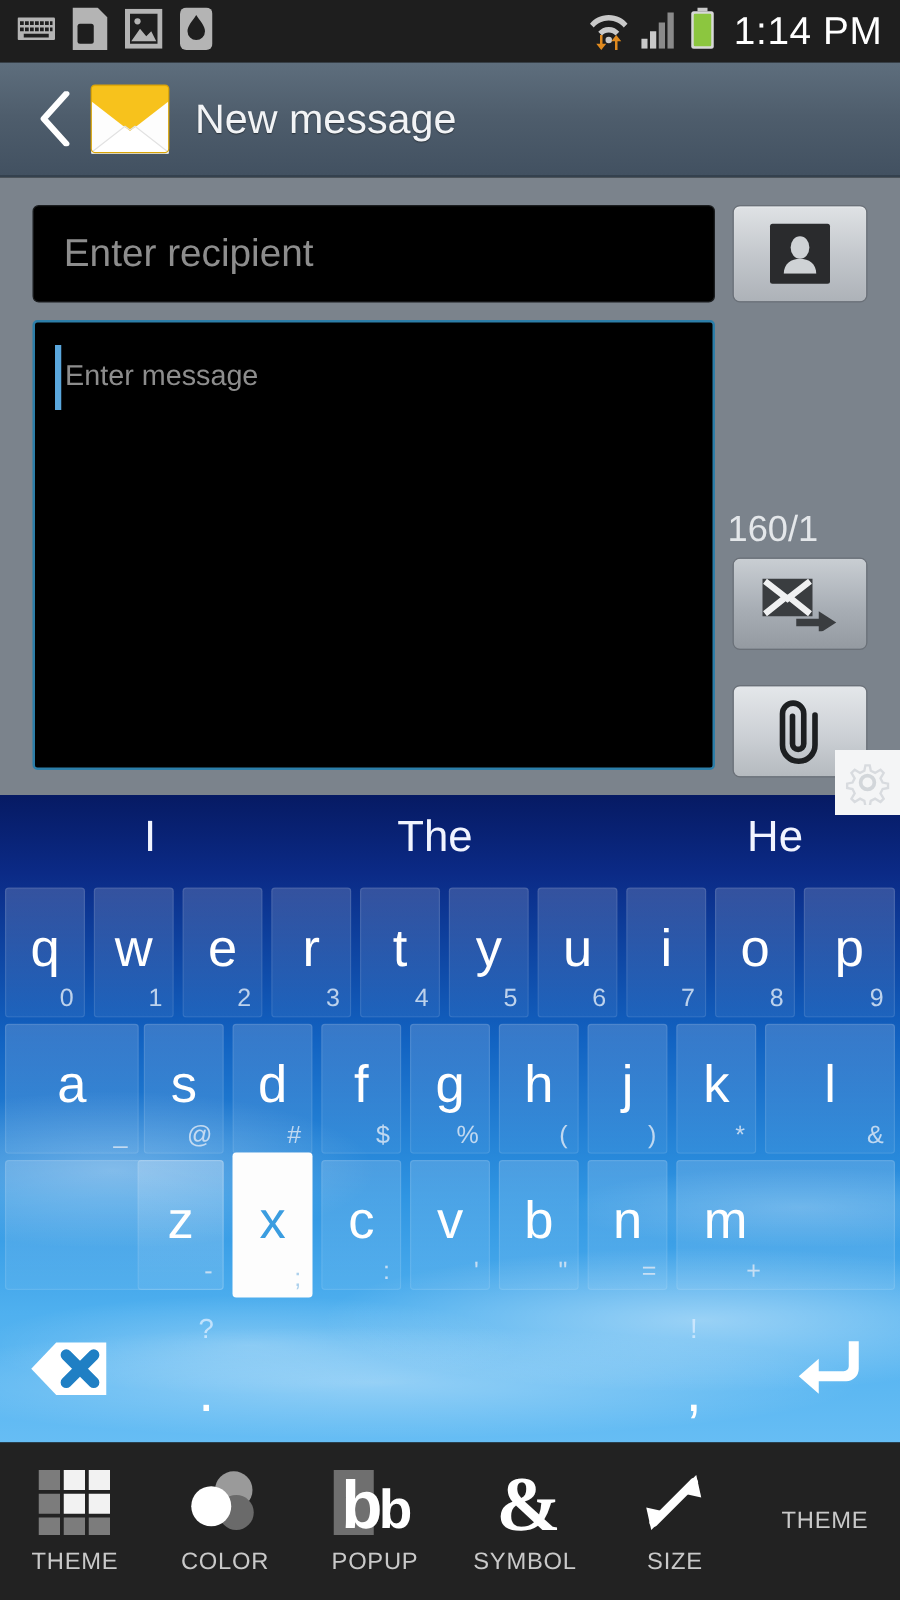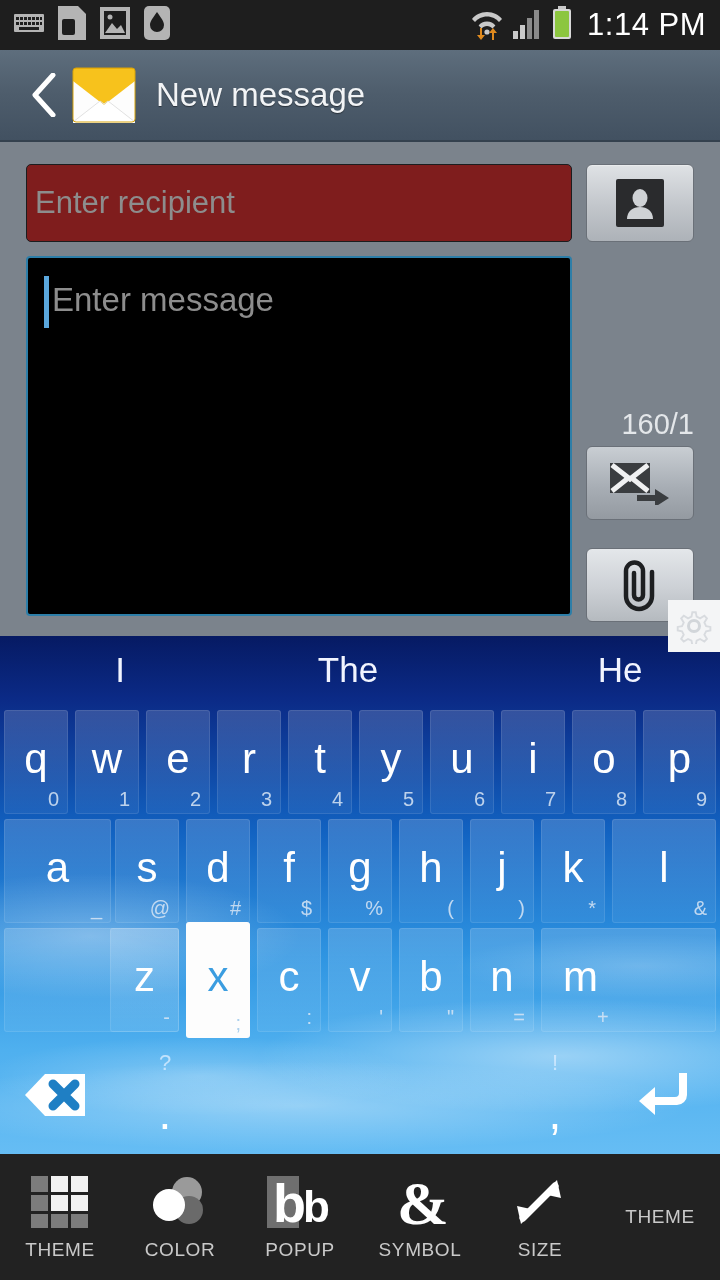--- a/index.html
+++ b/index.html
@@ -25,38 +25,38 @@
     justify-content:center; color:#fff; cursor:pointer; }
   .env-icon { width:64px; height:56px; margin-left:6px; position:relative; flex:none; }
   .title-text { color:#f2f4f6; font-size:33px; margin-left:20px; font-weight:400;
     text-shadow:0 1px 1px rgba(0,0,0,.45); }
 
   
   .compose { position:absolute; top:142px; left:0; width:720px; height:494px;
     background:#7b838c; }
   .recipient-row { position:absolute; top:22px; left:26px; width:668px; height:78px; }
   .recipient-field { position:absolute; left:0; top:0; width:546px; height:78px;
-    background:#7f1d1d; border:1px solid #1b1d1f; border-radius:5px;
-    display:flex; align-items:center; padding-left:8px; }
+    background:#000000; border:1px solid #1b1d1f; border-radius:5px;
+    display:flex; align-items:center; padding-left:24px; }
   .ph { color:#8d8d8d; font-size:31px; }
   .contact-btn { position:absolute; right:0; top:0; width:108px; height:78px;
     border-radius:6px; border:1px solid #6a7078;
     background:linear-gradient(180deg,#dfe2e5 0%,#c3c7cc 52%,#adb2b8 100%);
     display:flex; align-items:center; justify-content:center; cursor:pointer;
     box-shadow:0 1px 1px rgba(255,255,255,.35) inset; }
   .contact-sq { width:48px; height:48px; background:#2a2b2d;
     display:flex; align-items:center; justify-content:center; border-radius:2px; }
 
   .message-field { position:absolute; top:114px; left:26px; width:546px; height:360px;
     background:#000; border:2px solid #2d7ea8; border-radius:4px; padding:12px 0 0 16px; }
   .caret { position:absolute; left:16px; top:18px; width:5px; height:52px;
     background:#5aa7dd; }
-  .msg-ph { color:#8d8d8d; font-size:33px; margin-left:8px; line-height:60px; }
-
-  .counter { position:absolute; right:26px; top:266px; width:112px; text-align:right;
+  .msg-ph { color:#8d8d8d; font-size:23px; margin-left:8px; line-height:60px; }
+
+  .counter { position:absolute; right:26px; top:266px; width:112px; text-align:left;
     color:#e4e7ea; font-size:29px; }
   .side-btn { position:absolute; right:26px; width:108px; height:74px; border-radius:6px;
     border:1px solid #6a7078; display:flex; align-items:center; justify-content:center;
     cursor:pointer; }
   .side-btn.send { top:304px; background:linear-gradient(180deg,#c9ced3 0%,#a8aeb5 55%,#949aa1 100%); }
   .side-btn.attach { top:406px; background:linear-gradient(180deg,#e4e7ea 0%,#ccd0d5 55%,#b5babf 100%); }
 
   .gear-float { position:absolute; left:668px; top:600px; width:52px; height:52px;
     background:#f4f5f6; display:flex; align-items:center; justify-content:center;
     cursor:pointer; z-index:30; }

